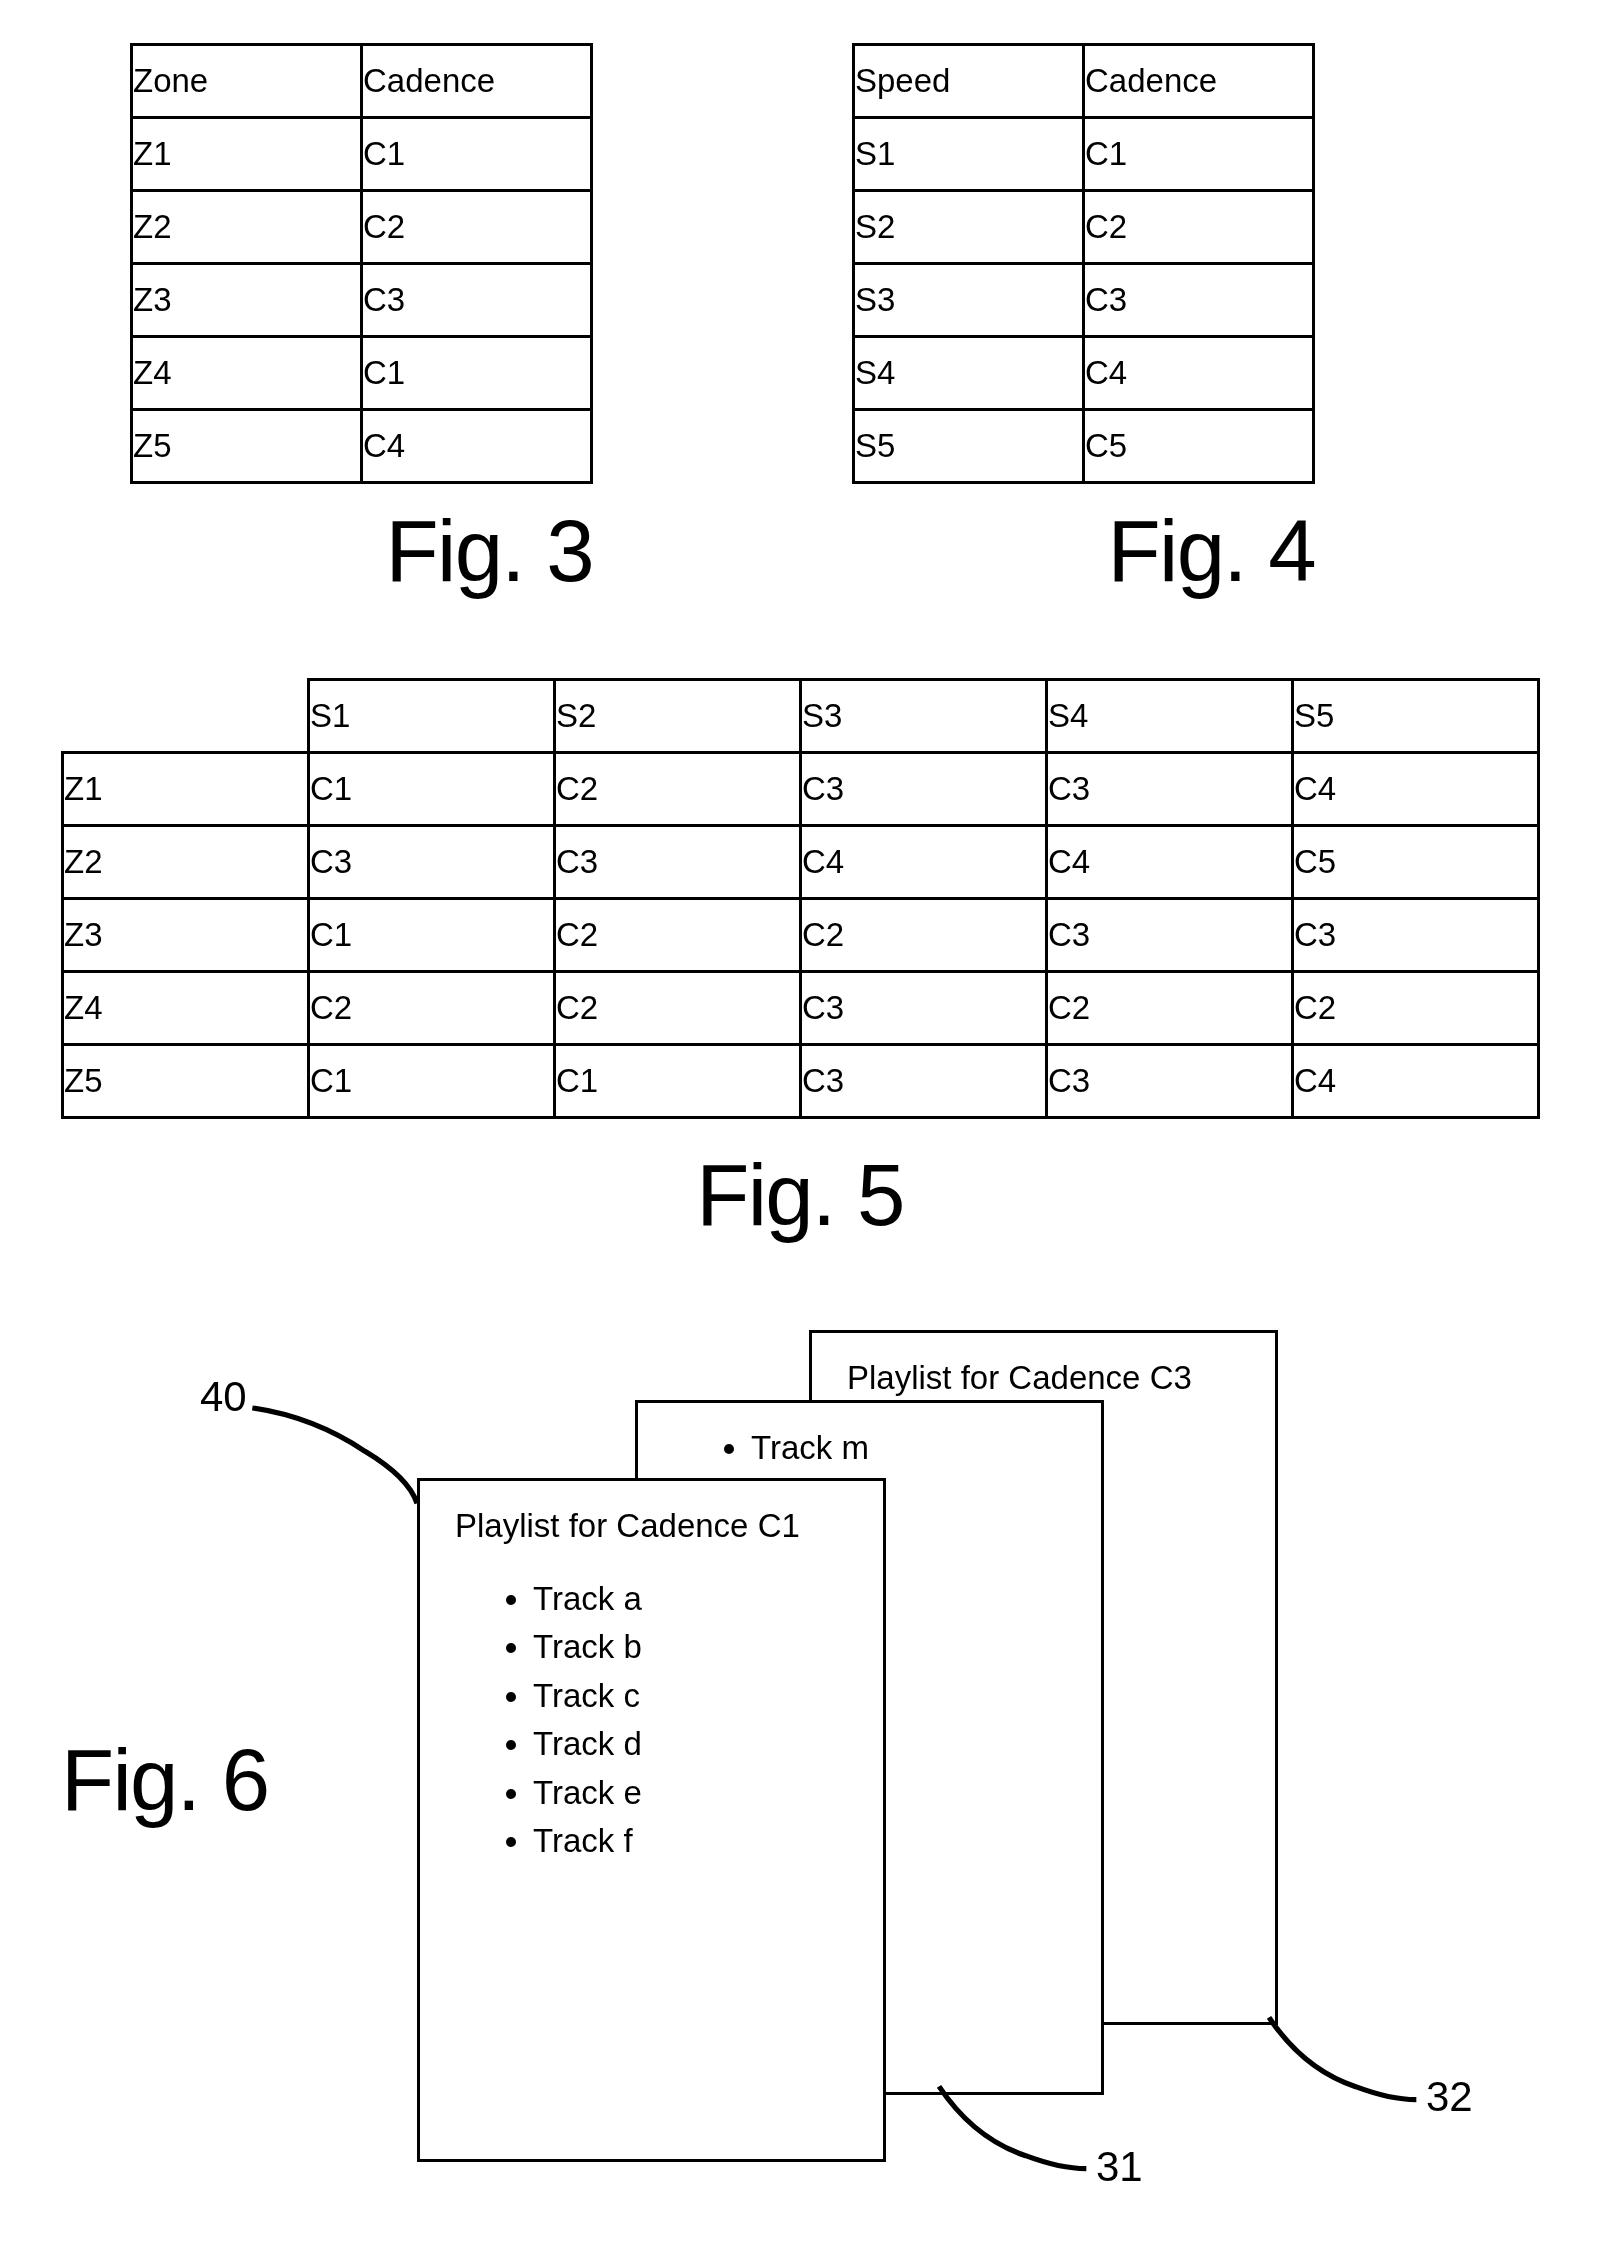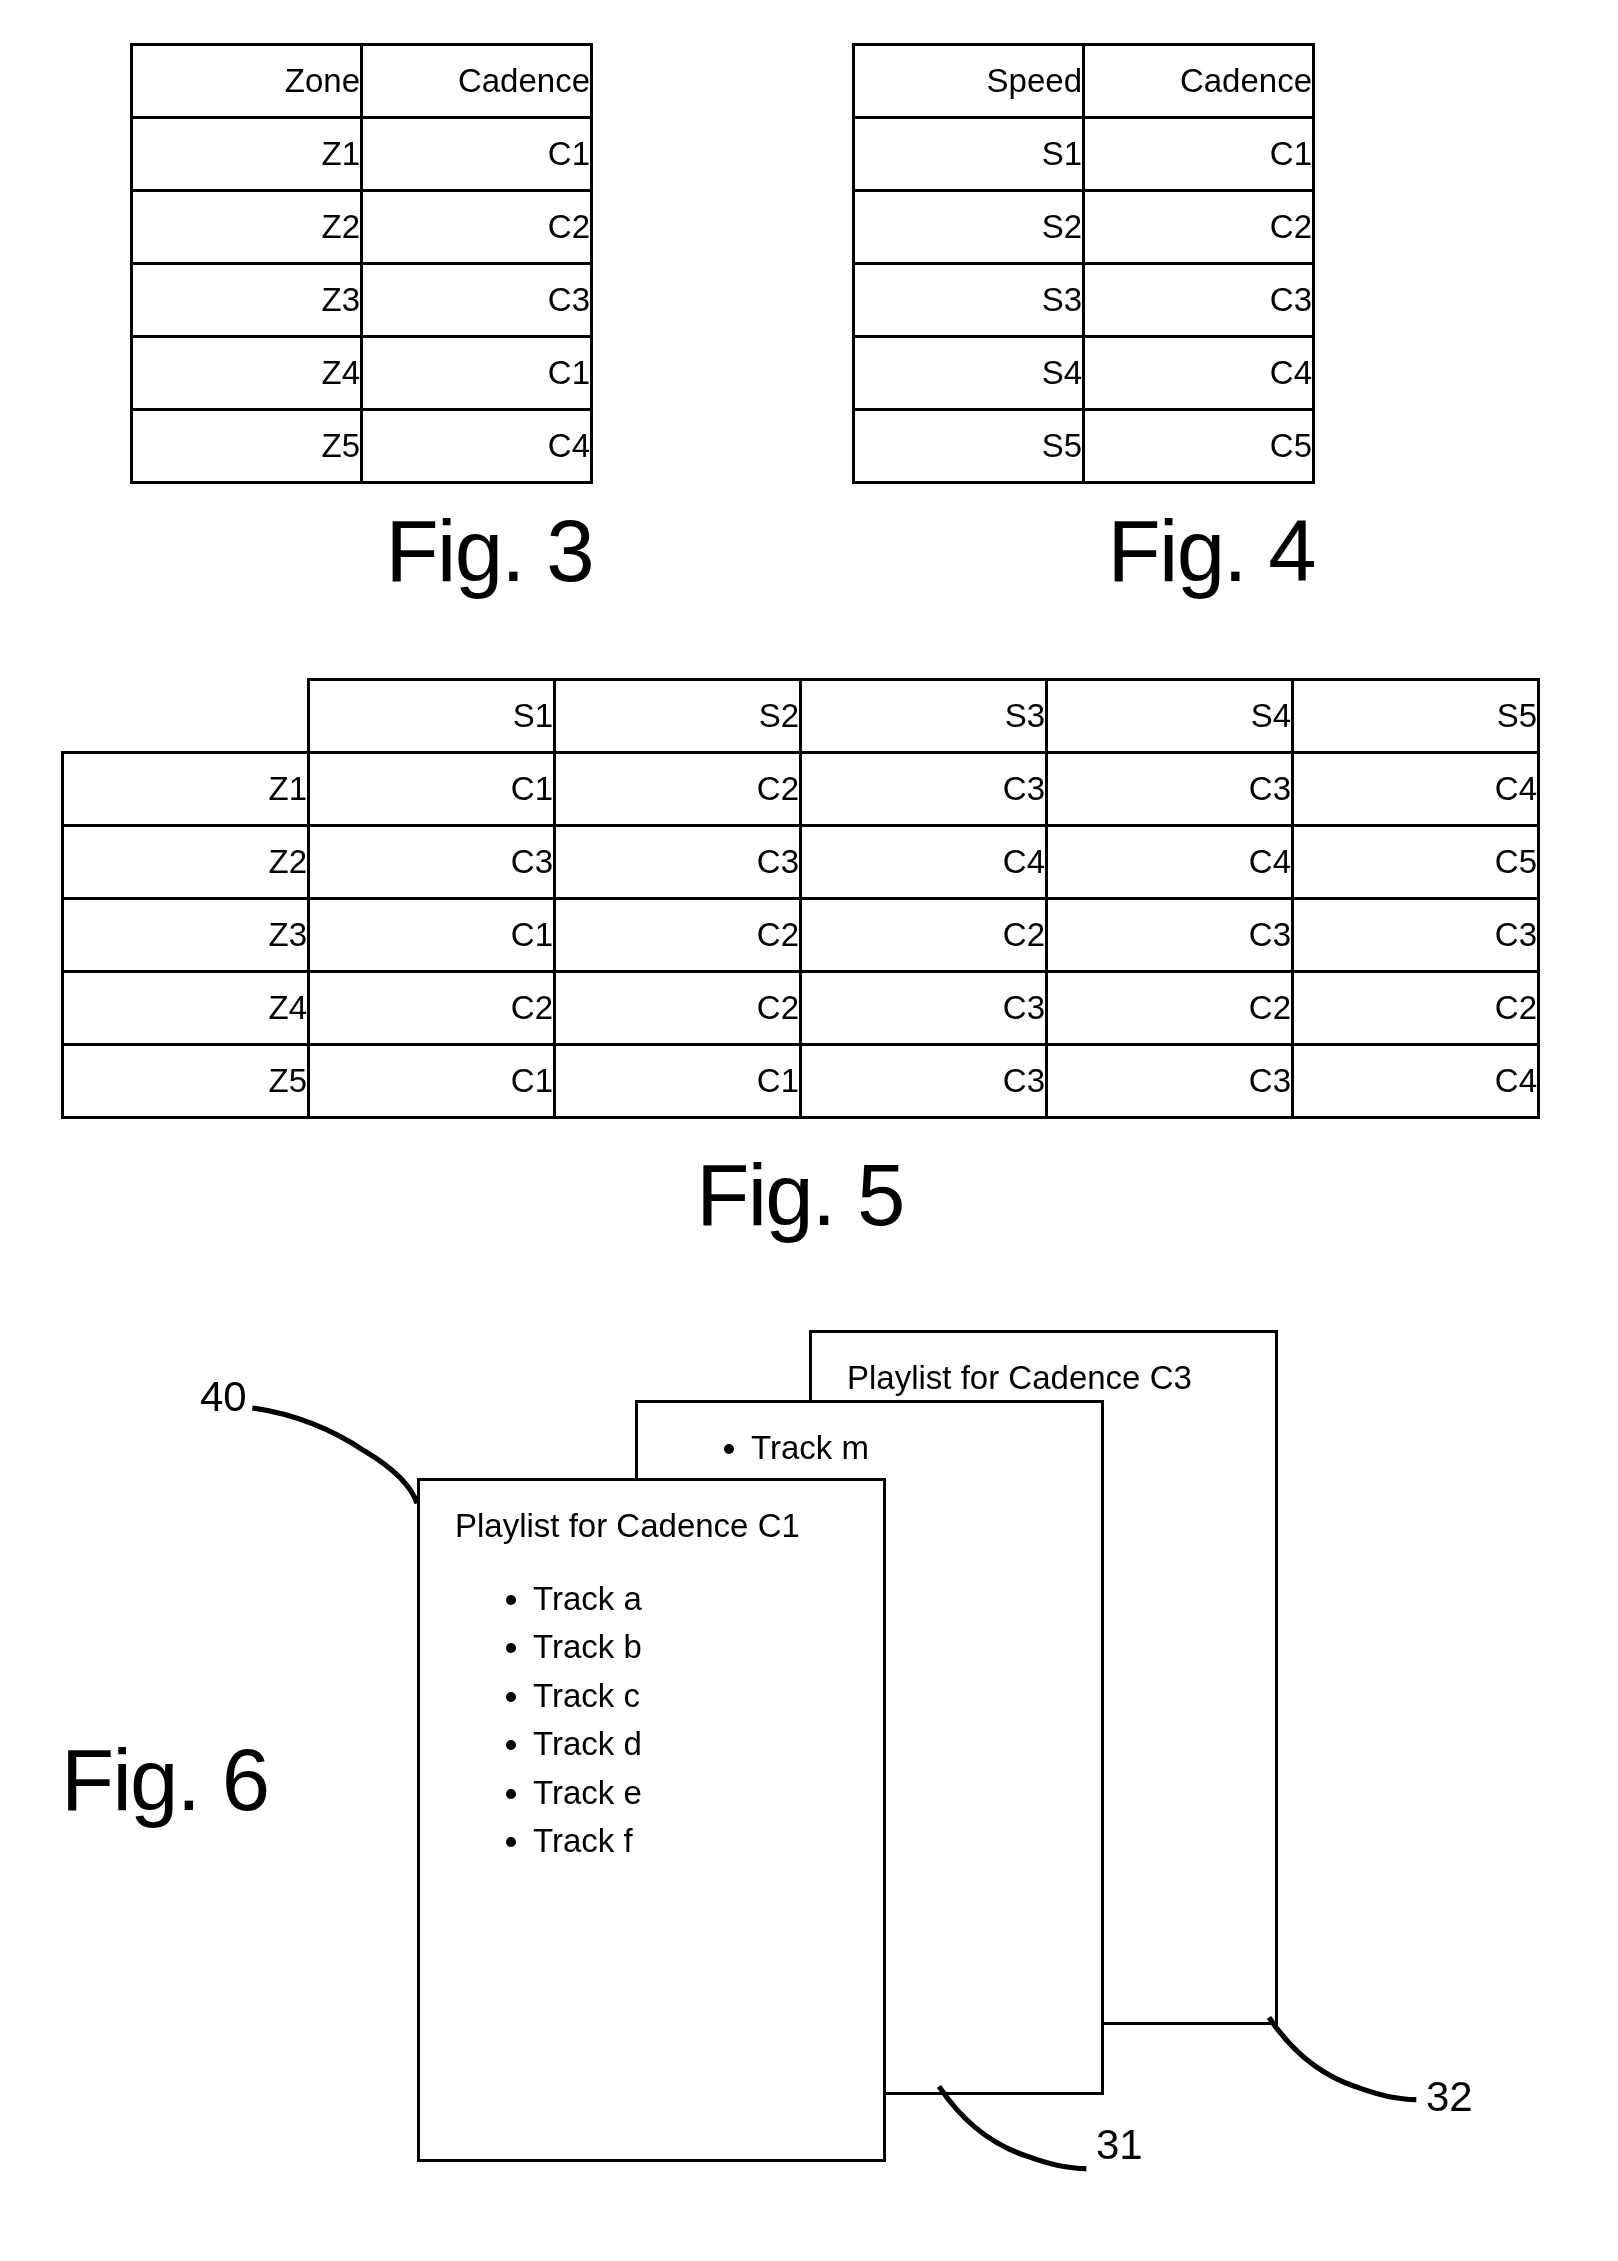--- a/index.html
+++ b/index.html
@@ -11,21 +11,21 @@
     position: relative;
   }
   .fig3-block { position: absolute; left: 130px; top: 43px; }
   .fig4-block { position: absolute; left: 852px; top: 43px; }
   .fig5-block { position: absolute; left: 61px; top: 678px; }
   .fig6-block { position: absolute; left: 61px; top: 1330px; width: 1495px; height: 869px; }
 
   table { border-collapse: collapse; }
   td, th {
     border: 3.5px solid #000;
-    text-align: right;
+    text-align: left;
     font-size: 33px;
     font-weight: normal;
     padding: 0;
   }
   .small-table td { width: 230px; height: 73px; }
   .small-table th { width: 230px; height: 73px; font-weight: normal; }
 
   .fig5-table td, .fig5-table th { width: 246px; height: 73px; font-weight: normal; }
   .fig5-table .corner { border-top: none; border-left: none; }
 
@@ -213,21 +213,21 @@
   </div>
 
   <svg style="position:absolute; left:191px; top:78px; overflow:visible;" width="174" height="104" viewBox="0 0 200 120">
     <path d="M 0 0 Q 70 10 130 50 Q 180 80 190 110" stroke="#000" stroke-width="6" fill="none"></path>
   </svg>
   <div class="ref-label" style="left:139px; top:43px;">40</div>
 
   <svg style="position:absolute; left:878px; top:756px; overflow:visible;" width="156" height="96" viewBox="0 0 180 110">
     <path d="M 0 0 Q 40 60 100 80 Q 140 95 170 95" stroke="#000" stroke-width="6" fill="none"></path>
   </svg>
-  <div class="ref-label" style="left:1035px; top:791px;">31</div>
+  <div class="ref-label" style="left:1035px; top:813px;">31</div>
 
   <svg style="position:absolute; left:1208px; top:687px; overflow:visible;" width="156" height="96" viewBox="0 0 180 110">
     <path d="M 0 0 Q 40 60 100 80 Q 140 95 170 95" stroke="#000" stroke-width="6" fill="none"></path>
   </svg>
   <div class="ref-label" style="left:1365px; top:743px;">32</div>
 
   <div class="fig6-caption">Fig. 6</div>
 </div>
 
 

